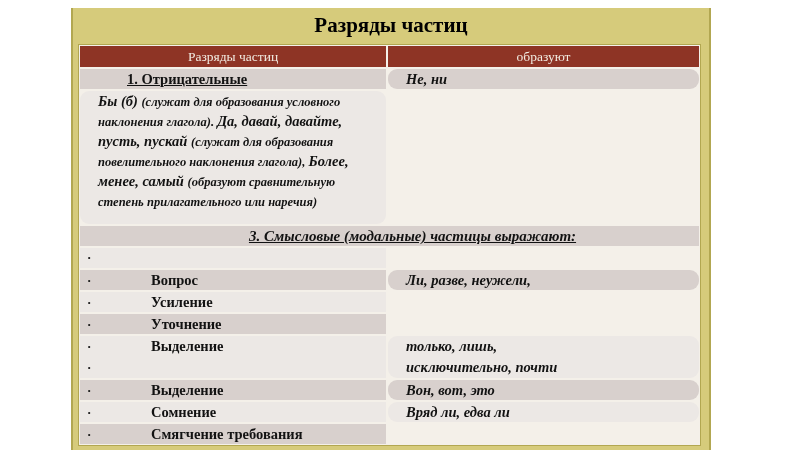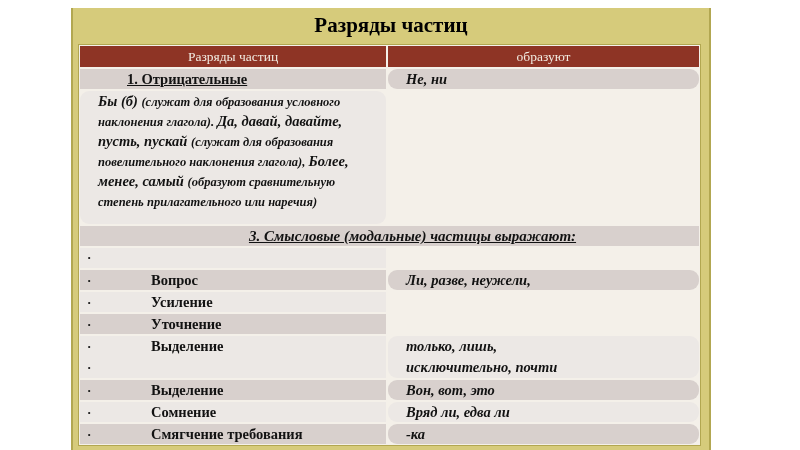--- a/index.html
+++ b/index.html
@@ -124,16 +124,15 @@
         </div>
         <div class="cell right-cell"><span class="seg-strong">Вряд ли, едва ли</span></div>
       </div>
       <div class="row shade-dark std">
         <div class="cell left-cell">
           <div class="cat-line bullet">
             <span class="bullet-glyph">·</span>
             <span class="cat-text">Смягчение требования</span>
           </div>
         </div>
-        <div class="cell right-cell"><span class="seg-strong">-ка</span></div>
       </div>
     </div>
 </div>
 
 </body></html>

